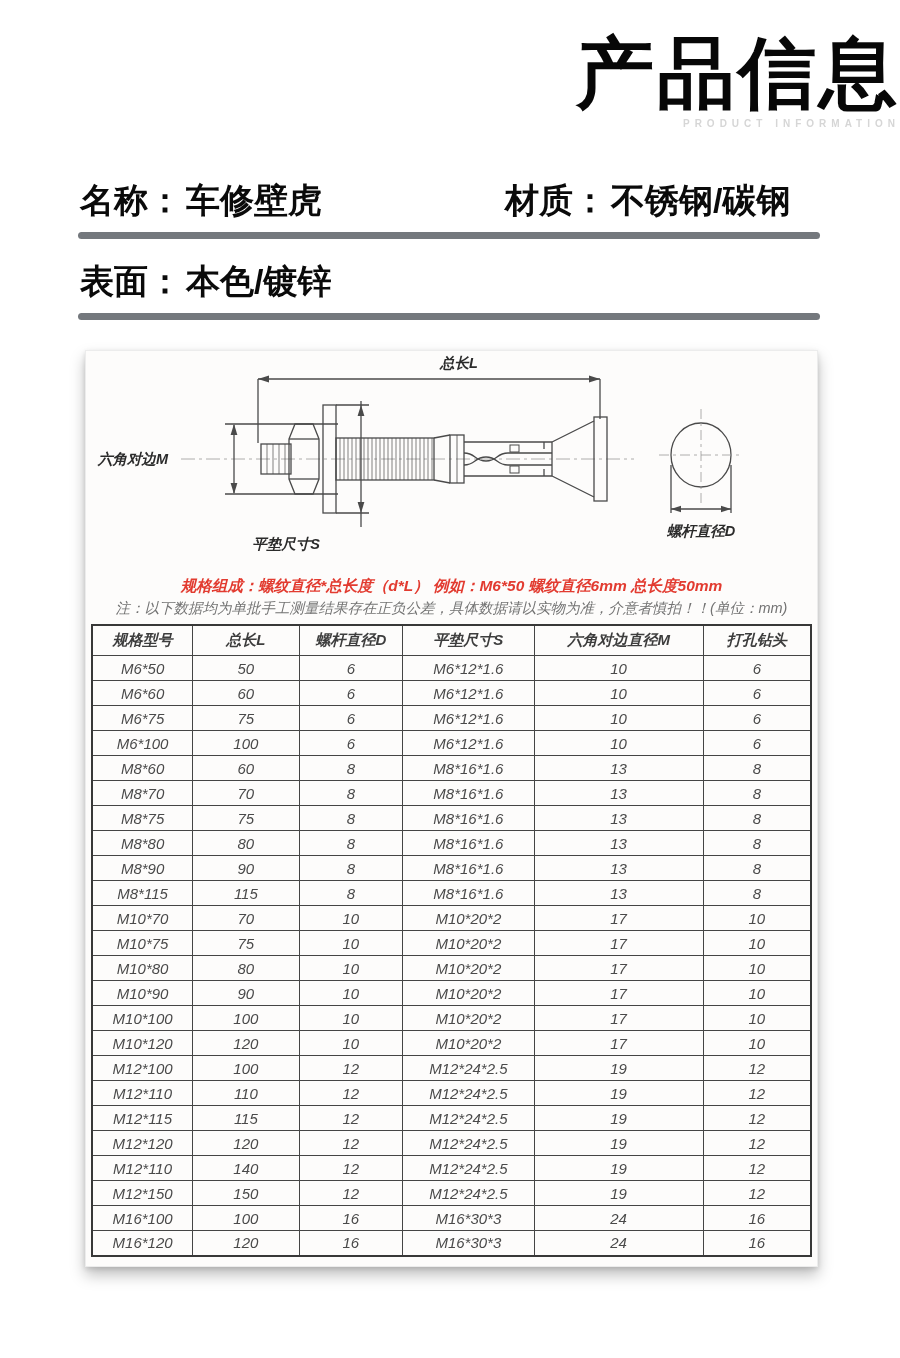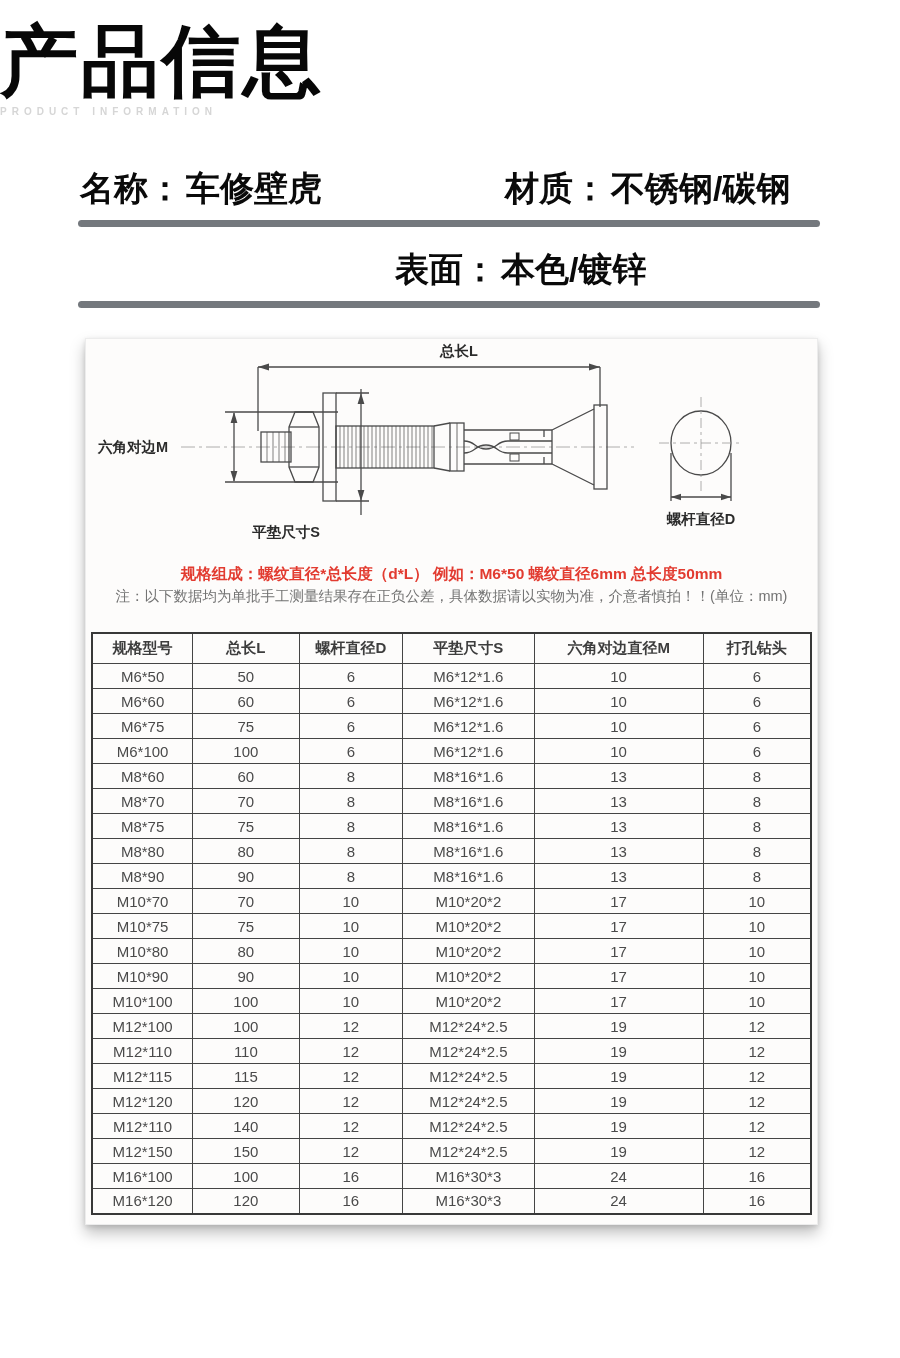--- a/index.html
+++ b/index.html
@@ -9,21 +9,21 @@
     --table-text:#4a4a4a;
     --table-border:#454545;
   }
   *{box-sizing:border-box;}
   html,body{margin:0;padding:0;}
   body{
     width:900px;height:1358px;overflow:hidden;background:#ffffff;
     font-family:"Liberation Sans","DejaVu Sans",sans-serif;color:#111;
   }
   
-  .header{padding-top:20px;text-align:left;}
+  .header{padding-top:32px;text-align:right;}
   .title{
     margin:0;font-size:78px;line-height:1.06;font-weight:900;color:#070707;
     letter-spacing:3px;
   }
   .subtitle{
     margin-top:3px;font-size:10px;letter-spacing:5px;color:var(--subtitle-gray);
     font-weight:600;
   }
   
   .info{margin-top:34px;}
@@ -32,39 +32,40 @@
   }
   .info-cell{font-size:34px;font-weight:600;color:#0a0a0a;line-height:1.15;}
   .info-cell .label{margin-right:4px;}
   .info-cell.left{width:425px;flex:none;}
   .info-cell.right{flex:1;margin-top:18px;}
   .divider{
     height:7px;border-radius:4px;background:var(--divider-gray);
     margin:12px 80px 0 78px;
   }
   .info-row + .divider{margin-top:12px;}
-  .info-row.second{margin-top:23px;justify-content:flex-end;}
+  .info-row.second{margin-top:23px;}
   
   .card{
     width:733px;margin:30px 0 0 85px;background:#fdfcfb;
     border:1px solid #ececec;
     box-shadow:0 8px 14px rgba(0,0,0,.25),0 2px 5px rgba(0,0,0,.12);
     padding:0 0 9px 0;
+    font-style:italic;
   }
   .diagram{display:block;margin:0 auto;}
   .spec-red{
     text-align:center;font-size:15.5px;font-weight:700;color:var(--accent-red);
     margin-top:2px;line-height:1.2;
   }
   .spec-note{
     text-align:center;font-size:14.5px;font-weight:500;color:#737373;
     margin-top:4px;line-height:1.25;
   }
   table.spec{
-    width:721px;margin:26px auto 0 auto;border-collapse:collapse;
+    width:721px;margin:6px auto 0 auto;border-collapse:collapse;
     border:2px solid #383838;table-layout:fixed;padding-left:26px;
   }
   table.spec th,table.spec td{
     border:1px solid var(--table-border);text-align:center;padding:0;
     font-size:15px;color:var(--table-text);overflow:hidden;white-space:nowrap;
   }
   table.spec th{height:31px;font-weight:600;color:#3d3d3d;}
   table.spec td{height:25px;font-weight:400;}
   svg text{font-family:"Liberation Sans","DejaVu Sans",sans-serif;}
 </style>
@@ -284,20 +285,28 @@
         </tr>
         <tr>
           <td>M8*90</td>
           <td>90</td>
           <td>8</td>
           <td>M8*16*1.6</td>
           <td>13</td>
           <td>8</td>
         </tr>
         <tr>
+          <td>M8*115</td>
+          <td>115</td>
+          <td>8</td>
+          <td>M8*16*1.6</td>
+          <td>13</td>
+          <td>8</td>
+        </tr>
+        <tr>
           <td>M10*70</td>
           <td>70</td>
           <td>10</td>
           <td>M10*20*2</td>
           <td>17</td>
           <td>10</td>
         </tr>
         <tr>
           <td>M10*75</td>
           <td>75</td>
@@ -318,20 +327,28 @@
           <td>M10*90</td>
           <td>90</td>
           <td>10</td>
           <td>M10*20*2</td>
           <td>17</td>
           <td>10</td>
         </tr>
         <tr>
           <td>M10*100</td>
           <td>100</td>
+          <td>10</td>
+          <td>M10*20*2</td>
+          <td>17</td>
+          <td>10</td>
+        </tr>
+        <tr>
+          <td>M10*120</td>
+          <td>120</td>
           <td>10</td>
           <td>M10*20*2</td>
           <td>17</td>
           <td>10</td>
         </tr>
         <tr>
           <td>M12*100</td>
           <td>100</td>
           <td>12</td>
           <td>M12*24*2.5</td>

